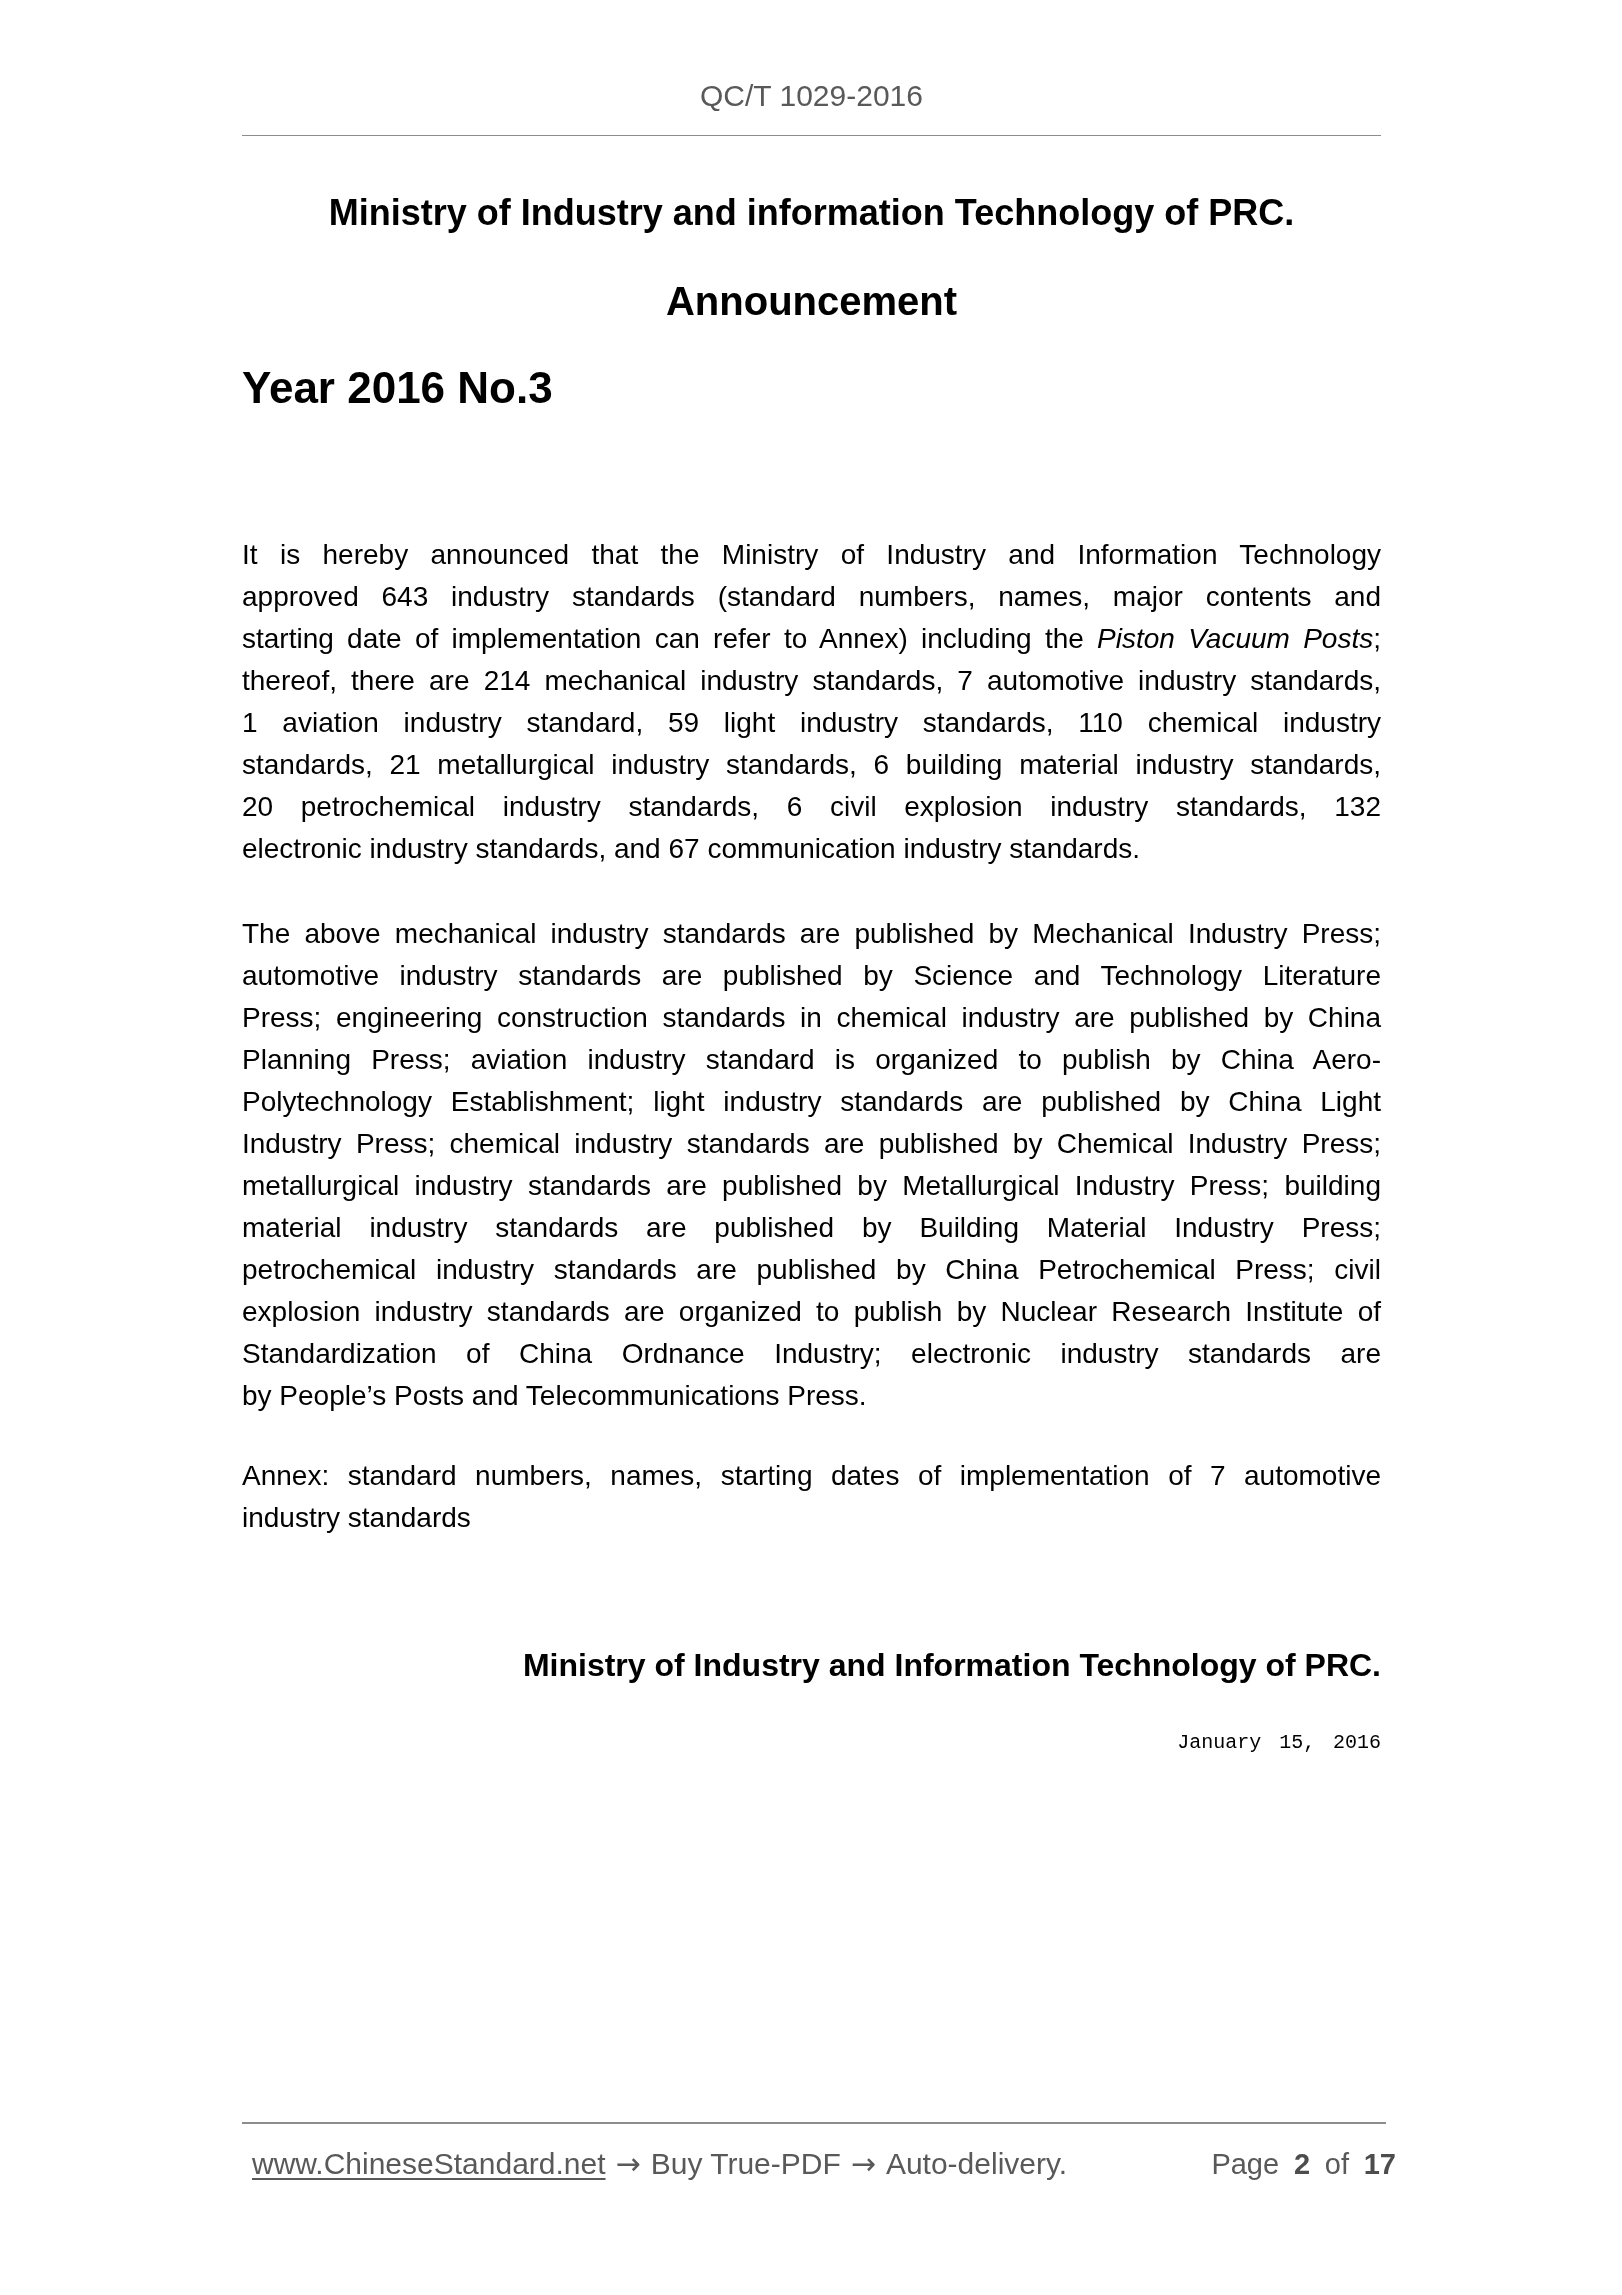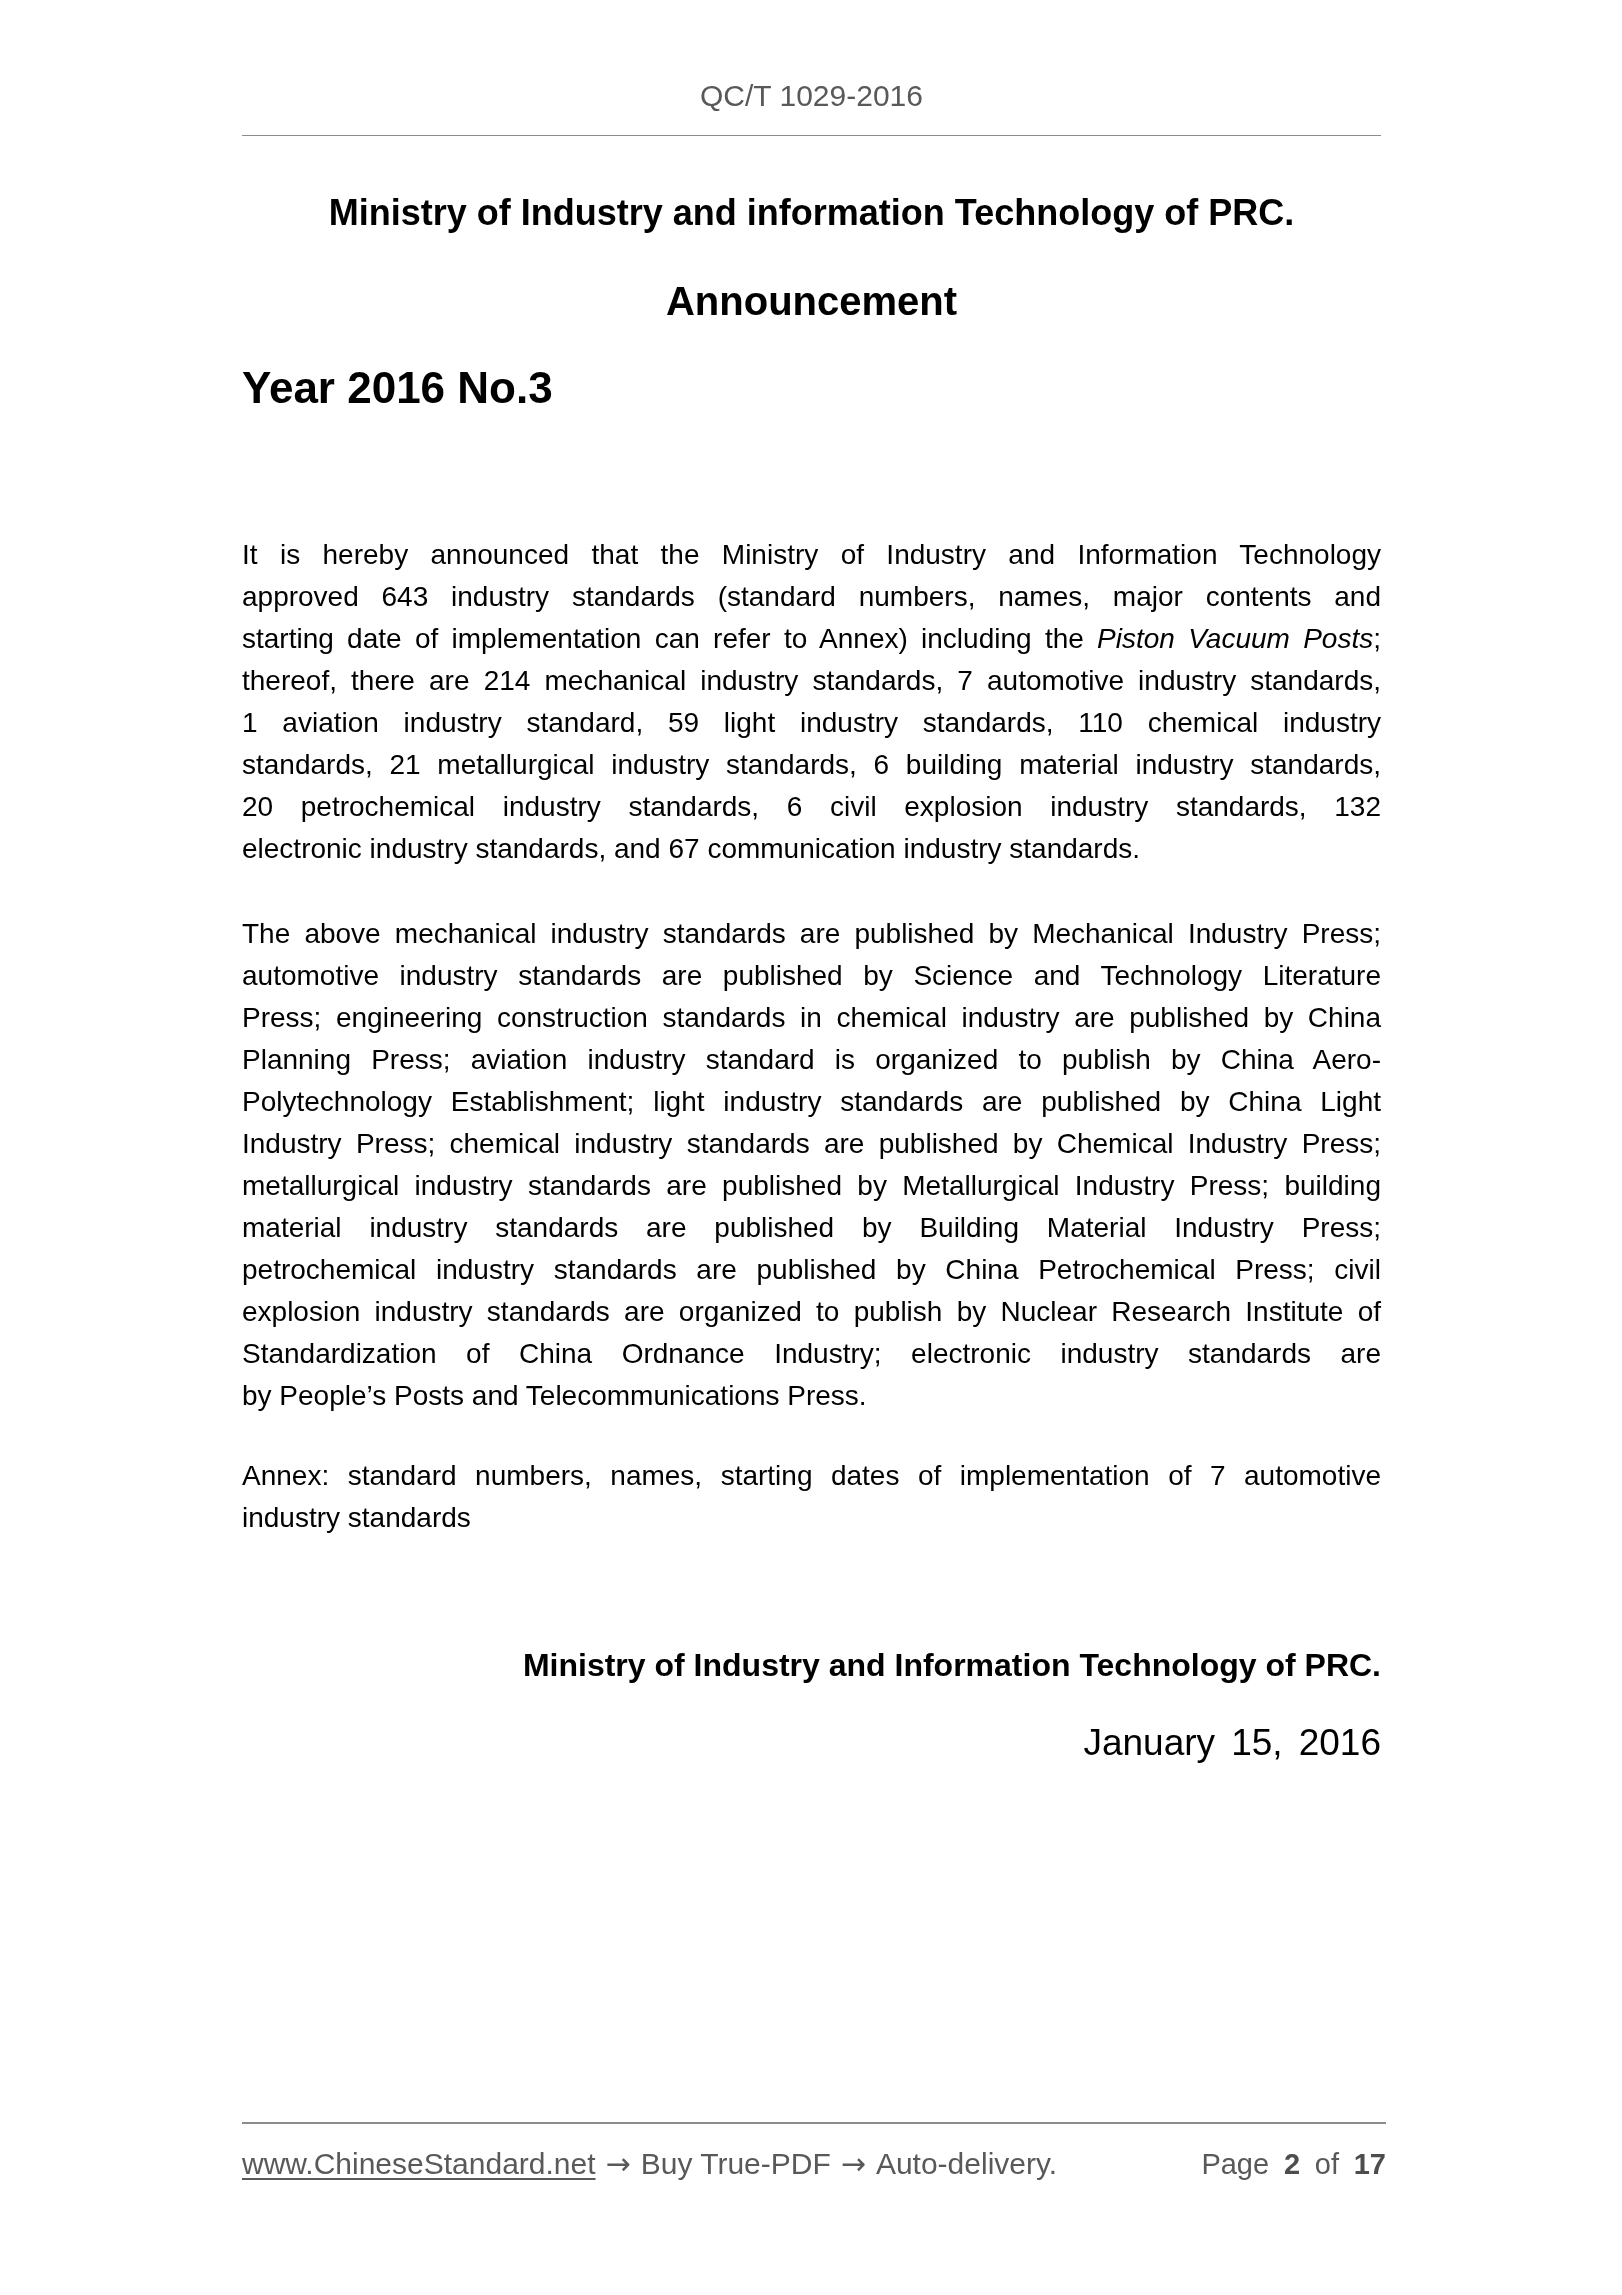--- a/index.html
+++ b/index.html
@@ -68,34 +68,35 @@
   .signature {
     margin-top: 110px;
     text-align: right;
     font-size: 32px;
     line-height: 32px;
     font-weight: bold;
   }
   .dateline {
     margin-top: 47px;
     text-align: right;
-    font-size: 37px;
+    font-size: 20px;
     line-height: 30px;
     word-spacing: 5.8px;
+    font-family: Liberation Mono, monospace;
   }
   .footer-rule {
     position: absolute;
     left: 242px;
     width: 1144px;
     top: 2122px;
     border-top: 2.5px solid #8c8c8c;
   }
   .footer {
     position: absolute;
-    left: 242px;
+    left: 252px;
     width: 1144px;
     top: 2146px;
     display: flex;
     justify-content: space-between;
     align-items: baseline;
     font-size: 30px;
     line-height: 35px;
     color: #595959;
     text-align: right;
   }

